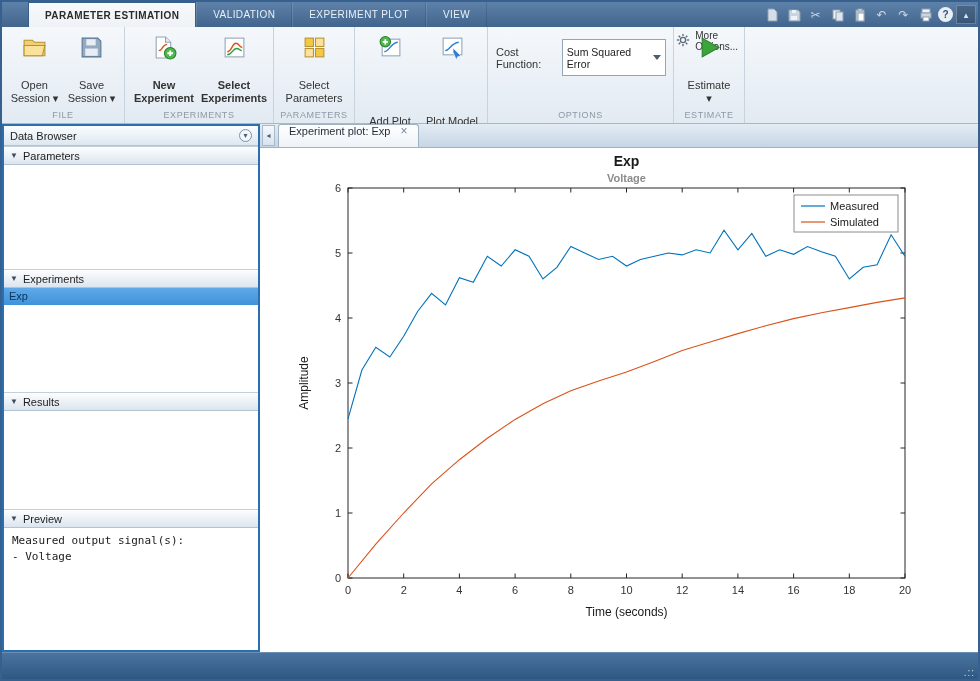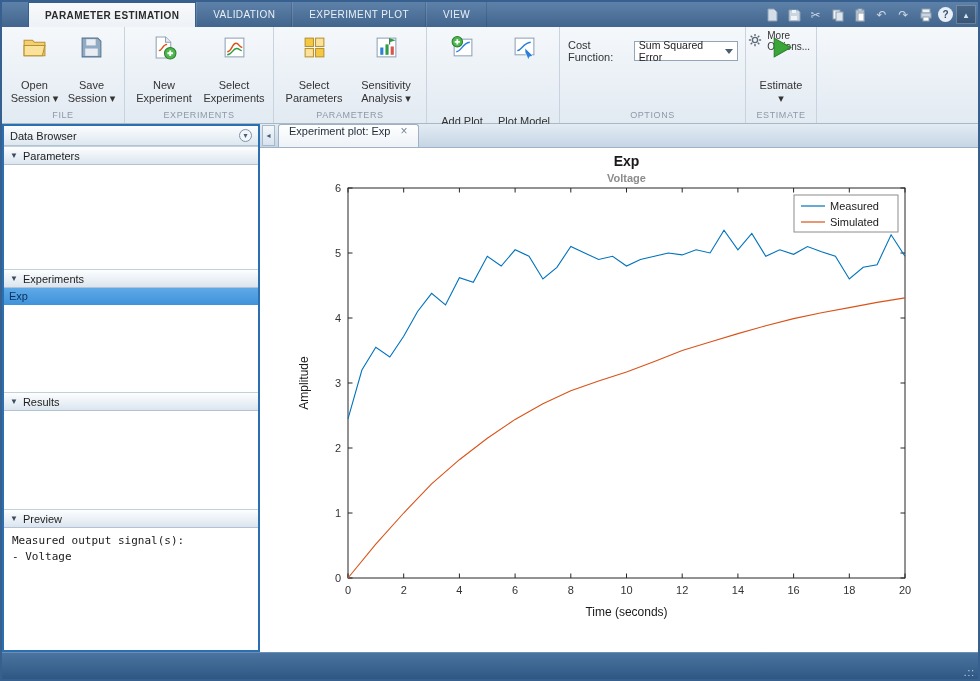--- a/index.html
+++ b/index.html
@@ -28,27 +28,27 @@
   .ribbon { height:97px; flex:0 0 97px; display:flex; align-items:stretch;
             background:linear-gradient(#f5f8fb,#e2eaf2); border-bottom:1px solid #a9b8c6; }
   .rgroup { display:flex; flex-direction:column; border-right:1px solid #c8d3de; }
   .rgroup-content { flex:1; display:flex; align-items:flex-start; padding:3px 4px 0; }
   .rgroup-label { height:15px; line-height:15px; text-align:center; font-size:9px; color:#8d99a6; letter-spacing:.6px; }
   .rbtn { display:flex; flex-direction:column; align-items:center; text-align:center;
           padding:4px 3px 2px; cursor:default; border:1px solid transparent; border-radius:2px; }
   .rbtn .ricon svg { width:25px; height:25px; display:block; }
   .rbtn .rlabel { margin-top:19px; font-size:11px; line-height:1.18; color:#333; white-space:pre-line; }
   .g-file .rbtn { width:57px; }
-  .g-exp .rbtn { width:70px; }
+  .g-exp .rbtn { width:70px;font-weight:bold; }
   .g-par .rbtn { width:72px; }
   .g-plot .rbtn { width:62px;gap:36px; }
   .g-est .rbtn { width:62px; }
   .col { flex-direction:row; align-items:flex-start; }
   .cost-row { display:flex; align-items:center; gap:5px; font-size:11px; color:#333; margin:9px 4px 7px 4px; }
-  .select { background:#fff; border:1px solid #93a5b6; height:20px; width:120px;
+  .select { background:#fff; border:1px solid #93a5b6; height:37px; width:120px;
             display:flex; align-items:center; justify-content:space-between; padding:0 4px; font-size:10.5px; color:#222; }
   .selarrow { width:0; height:0; border-left:4px solid transparent; border-right:4px solid transparent;
               border-top:5px solid #4c5d6e; }
   .more-row { display:flex; align-items:center; gap:5px; font-size:10px; color:#333; margin-left:6px; }
   .more-row svg { width:14px; height:14px; }
   .rfiller { flex:1; }
 
   
   .content { height:528px; flex:0 0 528px; display:flex; background:#cfdcea; }
 
@@ -214,34 +214,20 @@
           <span class="ricon">
             <svg viewBox="0 0 24 24">
                 <rect x="3" y="3" width="8" height="8" fill="#f5c842" stroke="#b8912f"></rect>
                 <rect x="13" y="3" width="8" height="8" fill="#fbe29a" stroke="#b8912f"></rect>
                 <rect x="3" y="13" width="8" height="8" fill="#fbe29a" stroke="#b8912f"></rect>
                 <rect x="13" y="13" width="8" height="8" fill="#f5c842" stroke="#b8912f"></rect>
               </svg>
           </span>
           <span class="rlabel">Select
 Parameters</span>
-        </div>
-        <div class="rbtn">
-          <span class="ricon">
-            <svg viewBox="0 0 24 24">
-                <rect x="3" y="3" width="18" height="18" fill="#fff" stroke="#8fa3b5"></rect>
-                <rect x="6" y="12" width="3" height="7" fill="#2e7fd9"></rect>
-                <rect x="11" y="9" width="3" height="10" fill="#2d9e46"></rect>
-                <rect x="16" y="11" width="3" height="8" fill="#d9534f"></rect>
-                <path d="M15 3v6" stroke="#555"></path>
-                <path d="M15 3l6 2-6 2z" fill="#2d9e46"></path>
-              </svg>
-          </span>
-          <span class="rlabel">Sensitivity
-Analysis ▾</span>
         </div>
       </div>
       <div class="rgroup-label">PARAMETERS</div>
     </div>
 
     <div class="rgroup g-plot">
       <div class="rgroup-content">
         <div class="rbtn">
           <span class="ricon">
             <svg viewBox="0 0 24 24">

